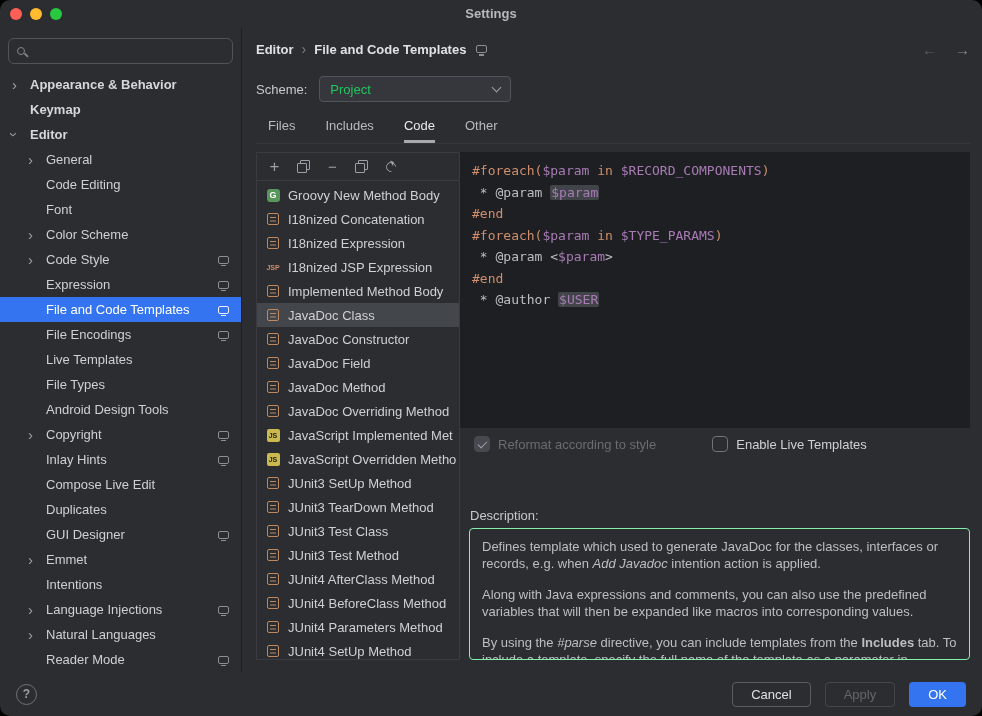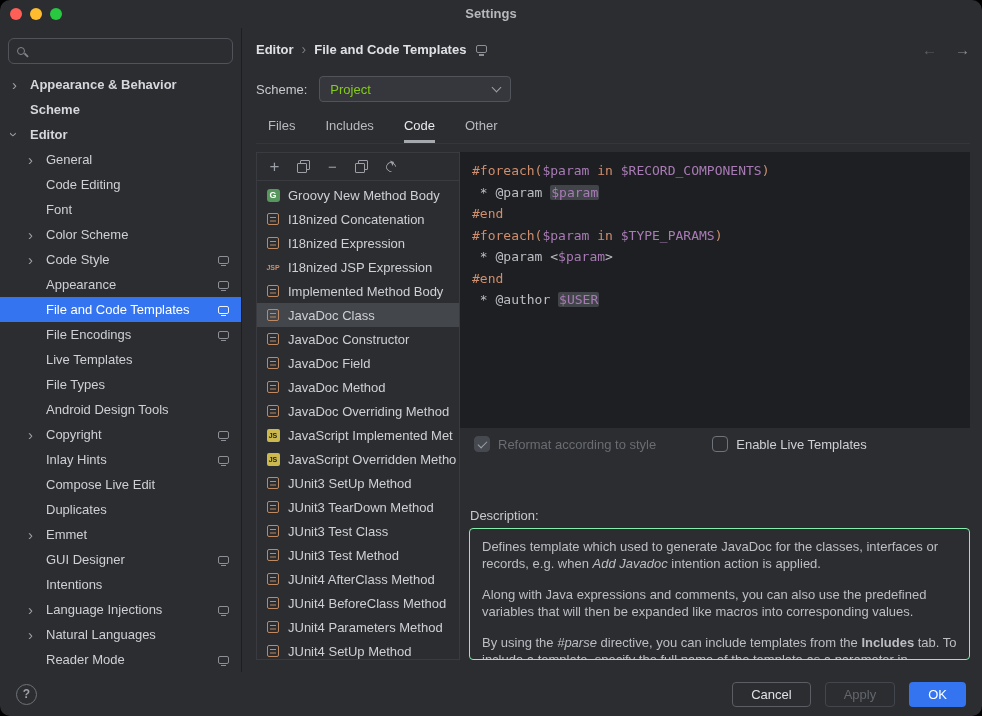--- a/index.html
+++ b/index.html
@@ -42,21 +42,21 @@
   .main{flex:1;display:flex;flex-direction:column;padding:0 12px 0 14px;min-width:0;}
   .crumbs{display:flex;align-items:center;height:42px;gap:8px;font-weight:bold;font-size:13px;color:#dfe1e5;flex:none;}
   .crumb-sep::before{content:"›";}
   .crumb-sep{color:#7b7e85;font-weight:normal;font-size:14px;}
   .nav{margin-left:auto;display:flex;gap:18px;font-size:15px;font-weight:normal;}
   .nav-back::before{content:"←";}
   .nav-fwd::before{content:"→";}
   .nav-back{color:#5d6067;}
   .nav-fwd{color:#8b8e94;}
   .scheme-row{display:flex;align-items:center;height:38px;gap:12px;font-size:13px;color:#c7c9ce;flex:none;}
-  .select{width:192px;height:26px;background:#35373c;border:1px solid #50535a;border-radius:4px;display:flex;align-items:center;justify-content:space-between;padding:0 10px;color:#84cc16;cursor:default;}
+  .select{width:192px;height:26px;background:#35373c;border:1px solid #50535a;border-radius:4px;display:flex;align-items:center;justify-content:space-between;padding:0 10px;color:#22c55e;cursor:default;}
   .caret{width:7px;height:7px;border-right:1.6px solid #9da0a8;border-bottom:1.6px solid #9da0a8;transform:rotate(45deg);margin-top:-4px;flex:none;}
   .tabs{display:flex;gap:30px;padding-left:12px;height:36px;border-bottom:1px solid #343639;flex:none;}
   .tab{display:flex;align-items:center;color:#b8bac0;font-size:13px;border-bottom:3px solid transparent;padding-top:3px;cursor:default;}
   .tab.active{color:#e9eaec;border-bottom-color:#a6a9ae;}
   
   .content{flex:1;display:flex;margin-top:8px;margin-bottom:12px;min-height:0;}
   .list-panel{width:204px;flex:none;border:1px solid #393b40;display:flex;flex-direction:column;min-height:0;}
   .tb{height:28px;flex:none;border-bottom:1px solid #393b40;display:flex;align-items:center;gap:16px;padding:0 11px;}
   .tbi{position:relative;width:13px;height:13px;display:flex;align-items:center;justify-content:center;color:#9da0a8;cursor:default;}
   .ic-add::before{content:"+";font-size:17px;line-height:11px;}
@@ -127,21 +127,21 @@
         <span class="lens"></span>
         <input class="search-input" placeholder="" style="">
       </div>
       <div class="tree" id="tree">
           <div class="tree-row lvl0">
             <span class="chev right"></span>
             <span class="tree-label">Appearance &amp; Behavior</span>
           </div>
           <div class="tree-row lvl0">
             <span class="chev none"></span>
-            <span class="tree-label">Scheme</span>
+            <span class="tree-label">Keymap</span>
           </div>
           <div class="tree-row lvl0">
             <span class="chev down"></span>
             <span class="tree-label">Editor</span>
           </div>
           <div class="tree-row lvl1">
             <span class="chev right"></span>
             <span class="tree-label">General</span>
           </div>
           <div class="tree-row lvl1">
@@ -156,21 +156,21 @@
             <span class="chev right"></span>
             <span class="tree-label">Color Scheme</span>
           </div>
           <div class="tree-row lvl1">
             <span class="chev right"></span>
             <span class="tree-label">Code Style</span>
             <span class="monitor"></span>
           </div>
           <div class="tree-row lvl1">
             <span class="chev none"></span>
-            <span class="tree-label">Appearance</span>
+            <span class="tree-label">Expression</span>
             <span class="monitor"></span>
           </div>
           <div class="tree-row lvl1 selected">
             <span class="chev none"></span>
             <span class="tree-label">File and Code Templates</span>
             <span class="monitor"></span>
           </div>
           <div class="tree-row lvl1">
             <span class="chev none"></span>
             <span class="tree-label">File Encodings</span>
@@ -200,27 +200,27 @@
           </div>
           <div class="tree-row lvl1">
             <span class="chev none"></span>
             <span class="tree-label">Compose Live Edit</span>
           </div>
           <div class="tree-row lvl1">
             <span class="chev none"></span>
             <span class="tree-label">Duplicates</span>
           </div>
           <div class="tree-row lvl1">
+            <span class="chev none"></span>
+            <span class="tree-label">GUI Designer</span>
+            <span class="monitor"></span>
+          </div>
+          <div class="tree-row lvl1">
             <span class="chev right"></span>
             <span class="tree-label">Emmet</span>
-          </div>
-          <div class="tree-row lvl1">
-            <span class="chev none"></span>
-            <span class="tree-label">GUI Designer</span>
-            <span class="monitor"></span>
           </div>
           <div class="tree-row lvl1">
             <span class="chev none"></span>
             <span class="tree-label">Intentions</span>
           </div>
           <div class="tree-row lvl1">
             <span class="chev right"></span>
             <span class="tree-label">Language Injections</span>
             <span class="monitor"></span>
           </div>

